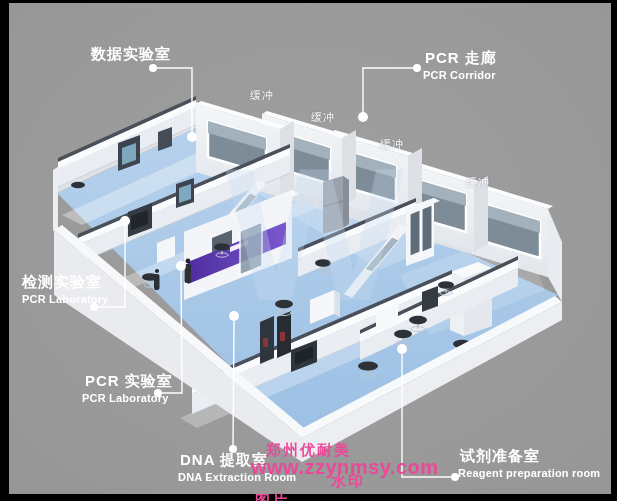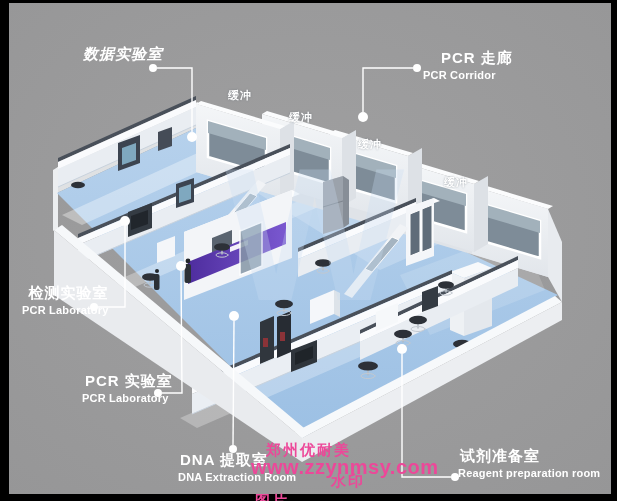--- a/index.html
+++ b/index.html
@@ -6,22 +6,22 @@
   .stage{
     position:relative;width:617px;height:501px;overflow:hidden;
     background:#000;
     font-family:"Liberation Sans","DejaVu Sans",sans-serif;
   }
   .stage svg{position:absolute;left:0;top:0;}
   .callout{position:absolute;color:#fff;white-space:nowrap;line-height:1.1;}
   .callout .zh{font-size:15px;font-weight:bold;letter-spacing:1px;}
   .callout .en{font-size:11px;font-weight:bold;margin-top:2px;letter-spacing:0.2px;}
   .buffer-label{
-    position:absolute;color:#fff;font-size:11px;font-weight:bold;
-    letter-spacing:1px;white-space:nowrap;text-shadow:0 0 2px rgba(90,100,110,.6);
+    position:absolute;color:#fff;font-size:11px;font-weight:normal;
+    letter-spacing:1px;white-space:nowrap;text-shadow:0 0 2px rgba(90,100,110,.6);margin-left:22px;
   }
   .wm{position:absolute;color:#ec4899;font-weight:bold;white-space:nowrap;}
   .wm-company{left:266px;top:441px;font-size:15px;letter-spacing:2px;}
   .wm-site{left:251px;top:456px;font-size:20px;letter-spacing:0.5px;}
   .wm-left{left:255px;top:492px;font-size:15px;letter-spacing:2px;text-decoration:underline;}
   .wm-right{left:331px;top:472px;font-size:15px;letter-spacing:2px;}
 </style>
 </head>
 <body>
 
@@ -312,29 +312,29 @@
       <circle cx="158" cy="393" r="4"></circle>
         <circle cx="181" cy="266" r="5"></circle>
       <circle cx="233" cy="449" r="4"></circle>
         <circle cx="234" cy="316" r="5"></circle>
       <circle cx="455" cy="477" r="4"></circle>
         <circle cx="402" cy="349" r="5"></circle>
     </g>
   </svg>
 
   <div class="callout" style="left:75px;top:46px;">
-    <div class="zh" style="margin-left:8px;font-style:italic;">数据实验室</div>
+    <div class="zh" style="margin-left:16px;">数据实验室</div>
   </div>
 
   <div class="callout" style="left:423px;top:50px;">
-    <div class="zh" style="margin-left:18px;">PCR 走廊</div>
+    <div class="zh" style="margin-left:2px;">PCR 走廊</div>
     <div class="en">PCR Corridor</div>
   </div>
 
-  <div class="callout" style="left:22px;top:285px;text-align:right;">
+  <div class="callout" style="left:22px;top:274px;">
     <div class="zh">检测实验室</div>
     <div class="en">PCR Laboratory</div>
   </div>
 
   <div class="callout" style="left:82px;top:373px;">
     <div class="zh" style="margin-left:3px;">PCR 实验室</div>
     <div class="en">PCR Laboratory</div>
   </div>
 
   <div class="callout" style="left:178px;top:452px;">

